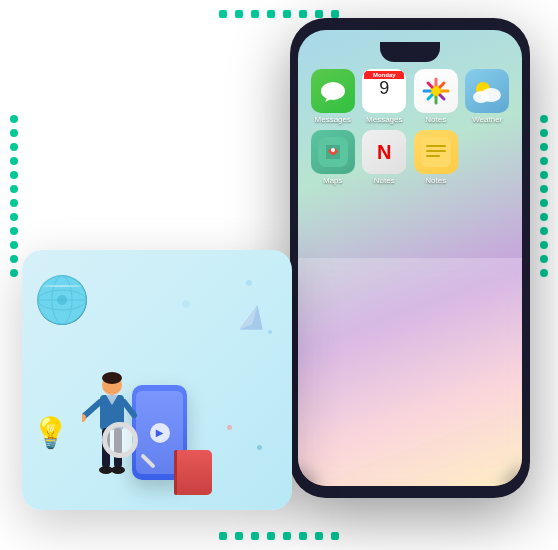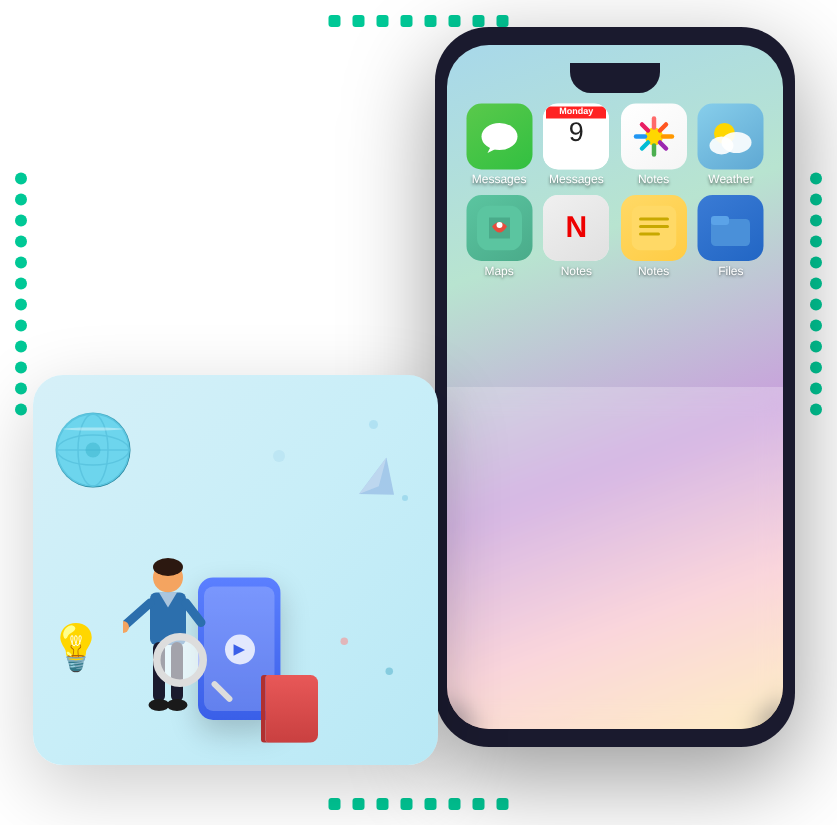--- a/index.html
+++ b/index.html
@@ -514,29 +514,20 @@
                 <rect x="5" y="8" width="20" height="2" rx="1" fill="#c8a800"></rect>
                 <rect x="5" y="13" width="20" height="2" rx="1" fill="#c8a800"></rect>
                 <rect x="5" y="18" width="14" height="2" rx="1" fill="#c8a800"></rect>
               </svg>
           </div>
           <span class="app-label">Notes</span>
         </div>
 
 
 
-        <div class="app-icon">
-          <div class="app-icon-img app-files">
-            <svg width="30" height="28" viewBox="0 0 30 28">
-                <rect x="2" y="8" width="26" height="18" rx="3" fill="#4a90d9"></rect>
-                <rect x="2" y="6" width="12" height="6" rx="2" fill="#5ba3e8"></rect>
-              </svg>
-          </div>
-          <span class="app-label">Files</span>
-        </div>
 
       </div>
 
       <div class="phone-blur-overlay"></div>
     </div>
   </div>
 
   <div class="illustration-card">
     <div class="illus-inner">
 

